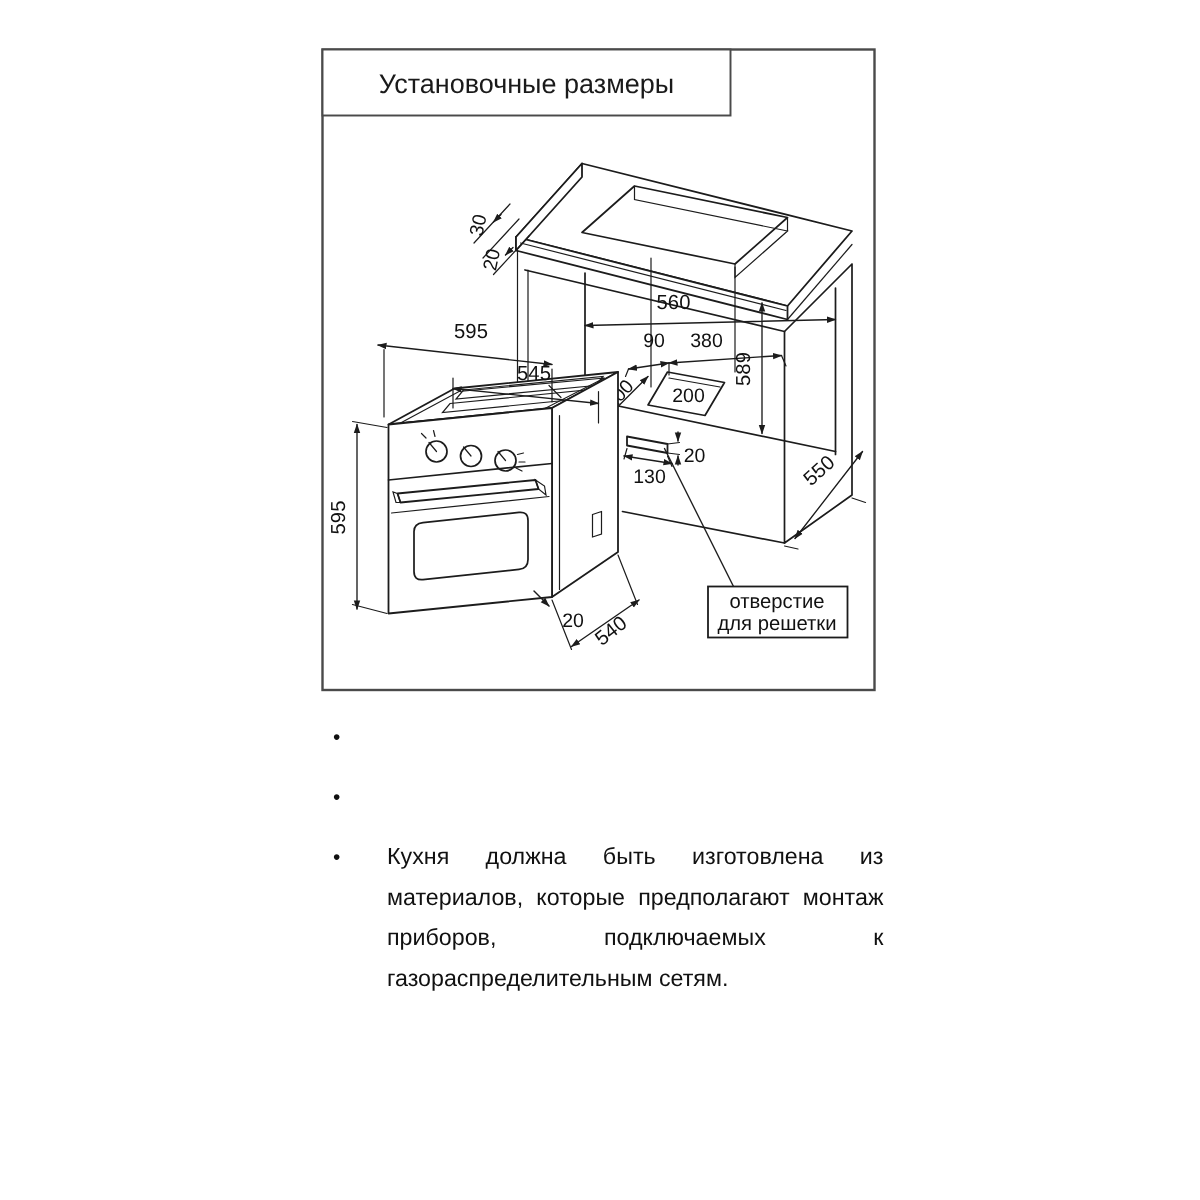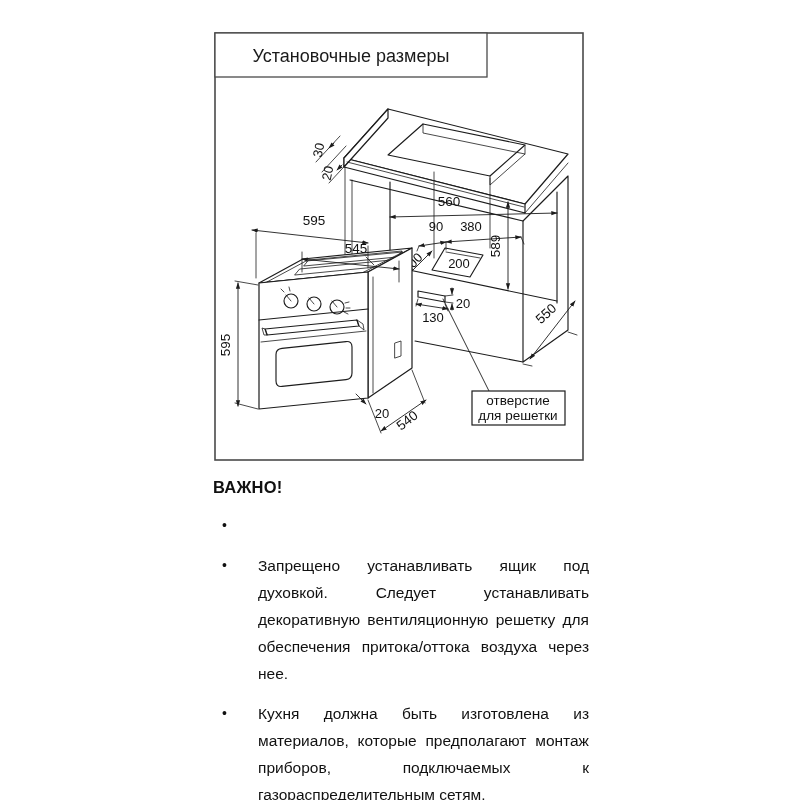--- a/index.html
+++ b/index.html
@@ -158,27 +158,25 @@
 
     <g>
       <path class="dim" d="M443,299 L489,391"></path>
       <rect x="472" y="391" width="93" height="34" fill="#fff" stroke="#1c1c1c" stroke-width="1.2"></rect>
       <text class="callout-t" x="518" y="405" text-anchor="middle">отверстие</text>
       <text class="callout-t" x="518" y="420" text-anchor="middle">для решетки</text>
     </g>
   </svg>
 
   <div class="content">
-    <h2>ВАЖНО!</h2>
     <div class="li">
       <span class="bullet">•</span>
     </div>
     <div class="li">
       <span class="bullet">•</span>
-      <div class="t">Запрещено устанавливать ящик под духовкой. Следует устанавливать декоративную вентиляционную решетку для обеспечения притока/оттока воздуха через нее.</div>
     </div>
     <div class="li">
       <span class="bullet">•</span>
       <div class="t">Кухня должна быть изготовлена из материалов, которые предполагают монтаж приборов, подключаемых к газораспределительным сетям.</div>
     </div>
   </div>
 
 </div>
 
 </body></html>

